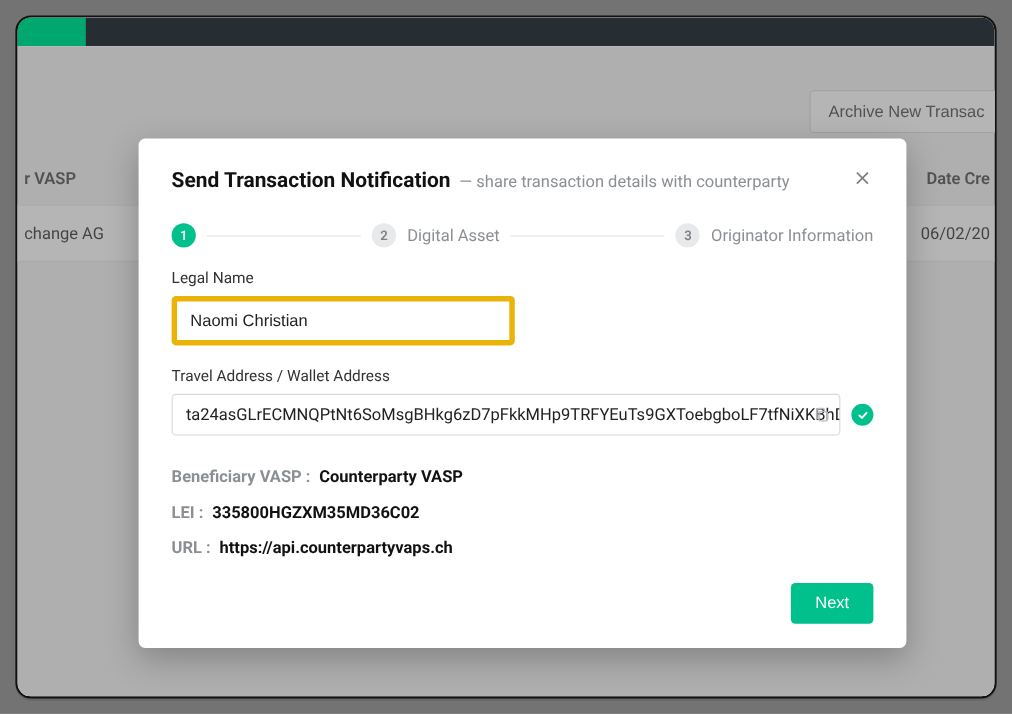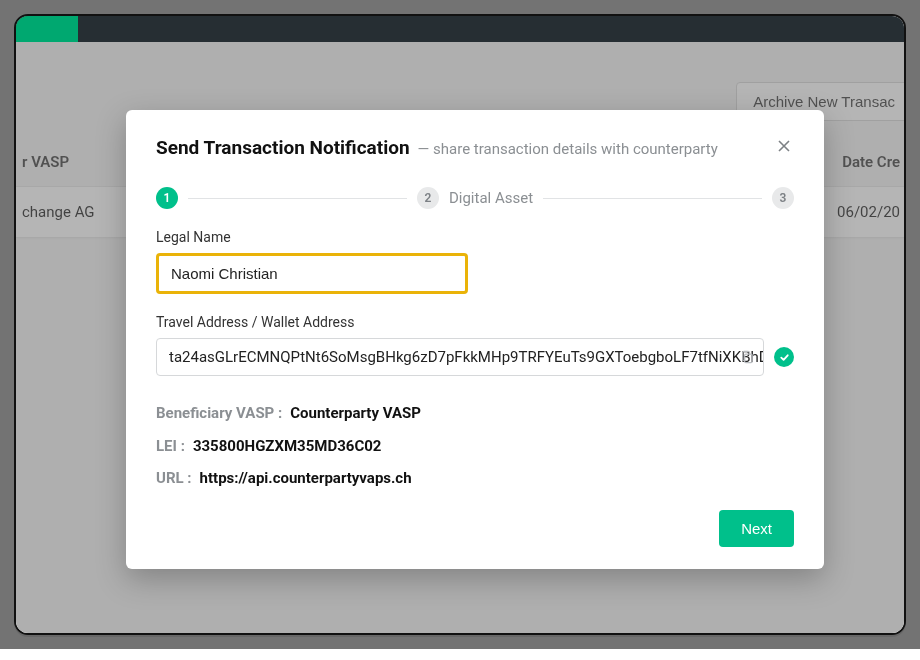--- a/index.html
+++ b/index.html
@@ -68,21 +68,21 @@
   }
   .table-row .cell-vasp { padding-left: 6px; }
   .table-row .cell-date { margin-left: auto; padding-right: 4px; }
   .overlay {
     position: absolute;
     inset: 0;
     background: rgba(120,120,120,0.55);
   }
   .modal {
     position: absolute;
-    left: 110px; top: 68px;
+    left: 110px; top: 84px;
     width: 698px;
     background: #fff;
     border-radius: 6px;
     box-shadow: 0 10px 30px rgba(0,0,0,0.25);
     padding: 26px 30px 22px 30px;
   }
   .modal-header {
     display: flex;
     align-items: flex-start;
   }
@@ -135,21 +135,21 @@
   .seg button.sel {
     border-color: #00c08b;
     color: #00c08b;
     position: relative;
     z-index: 1;
   }
   .field { margin-top: 20px; }
   .field-label { font-size: 14px; color: #333; margin-bottom: 8px; }
   .text-input {
     width: 312px;
-    border: 3px solid #eab308;
+    border: 5px solid #eab308;
     border-radius: 4px;
     padding: 9px 12px;
     font-size: 15px;
     color: #222;
   }
   .addr-row { display: flex; align-items: center; gap: 10px; }
   .addr-input {
     flex: 1;
     border: 1px solid #d6d8da;
     border-radius: 4px;
@@ -228,20 +228,21 @@
             <div class="step-circle">1</div>
           </div>
           <div class="step-line"></div>
           <div class="step">
             <div class="step-circle">2</div>
             <div class="step-label">Digital Asset</div>
           </div>
           <div class="step-line"></div>
           <div class="step">
             <div class="step-circle">3</div>
+            <div class="step-label">Originator Information</div>
           </div>
         </div>
 
 
         <div class="field">
           <div class="field-label">Legal Name</div>
           <input class="text-input" type="text" value="Naomi Christian" style="">
         </div>
 
         <div class="field">

